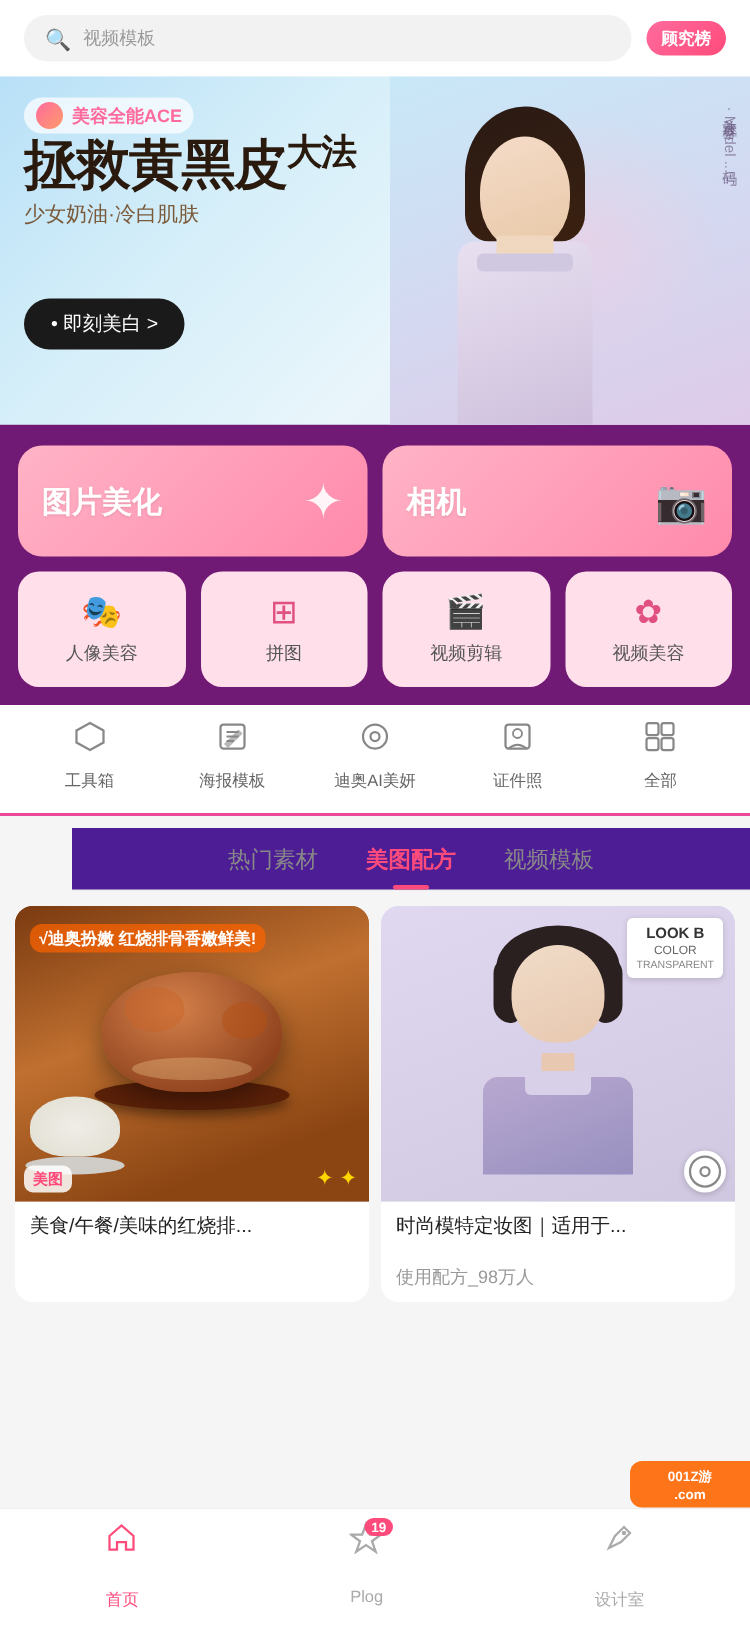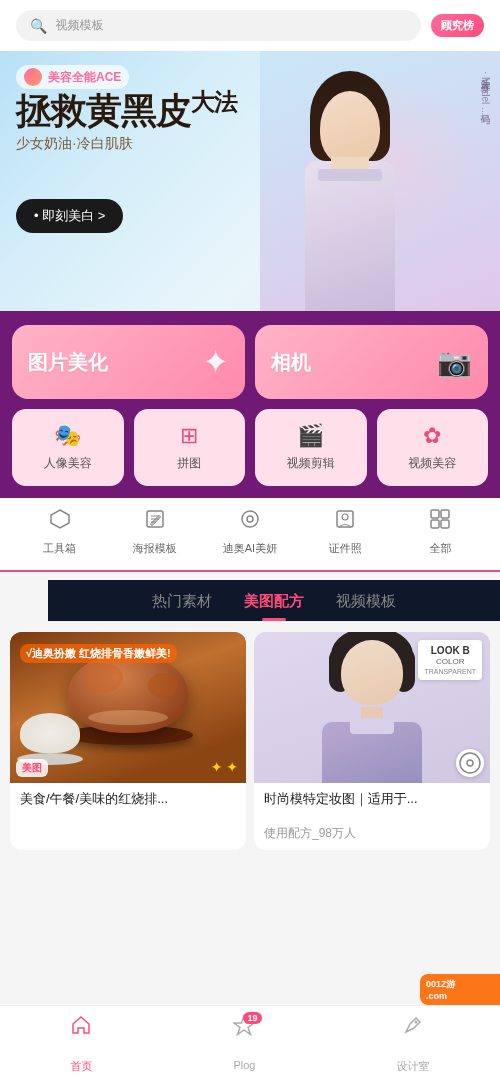--- a/index.html
+++ b/index.html
@@ -43,21 +43,21 @@
       font-size: 11px;
       padding: 4px 10px;
       border-radius: 14px;
       font-weight: bold;
       white-space: nowrap;
     }
 
     
     .banner {
       width: 100%;
-      height: 260px;
+      height: 232px;
       background: linear-gradient(135deg, #b8e0f7 0%, #d4eef9 30%, #e8f5fb 60%, #f0e8f5 100%);
       position: relative;
       overflow: hidden;
     }
     .banner-brand {
       position: absolute;
       top: 14px;
       left: 16px;
       display: flex;
       align-items: center;
@@ -213,21 +213,21 @@
       font-size: 22px;
       color: #888;
     }
     .tool-label {
       font-size: 11px;
       color: #666;
     }
 
     
     .content-tabs {
-      background: #0f172a;
+      background: #4c1d95;
       display: flex;
       justify-content: center;
       gap: 32px;
       padding: 12px 0 0;
       border-bottom: 1px solid #eee;
       margin-top: 8px;
       margin-left: 48px;
     }
     .tab-item {
       font-size: 15px;
@@ -261,21 +261,21 @@
       background: #f5f5f5;
     }
     .content-card {
       background: white;
       border-radius: 12px;
       overflow: hidden;
       cursor: pointer;
     }
     .card-image {
       width: 100%;
-      height: 151px;
+      height: 197px;
       position: relative;
       overflow: hidden;
     }
     .card-image-food {
       background: linear-gradient(145deg, #8B4513 0%, #cd853f 30%, #a0522d 60%, #6b3410 100%);
       position: relative;
     }
     .food-overlay-text {
       position: absolute;
       top: 12px;
@@ -399,21 +399,21 @@
       height: 50px;
       opacity: 0.9;
       z-index: 100;
     }
     .wm-inner {
       background: #ff6600;
       border-radius: 8px 0 0 8px;
       padding: 4px 6px;
       display: flex;
       flex-direction: column;
-      align-items: flex-start;
+      align-items: center;
     }
     .wm-text {
       font-size: 9px;
       color: white;
       font-weight: bold;
     }
 
     
     .lookbook-tag {
       position: absolute;

